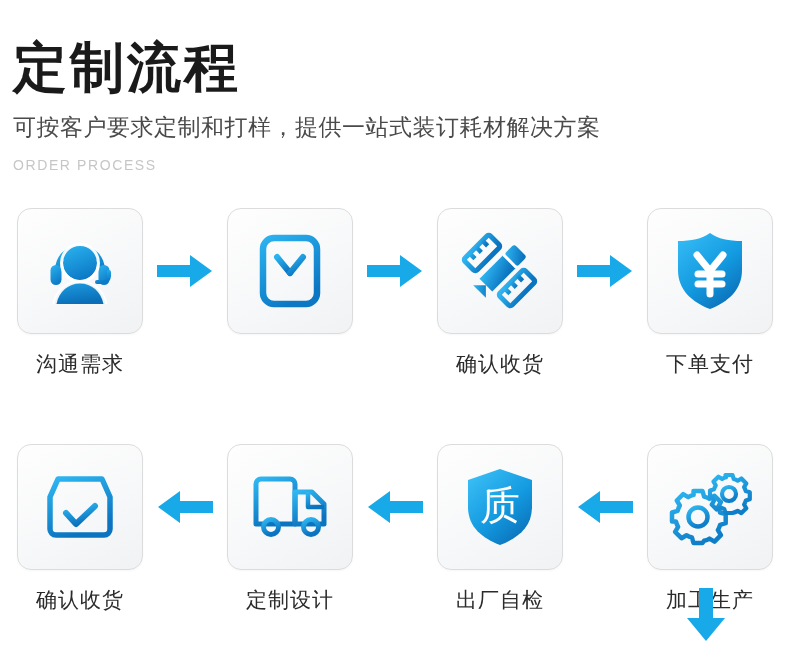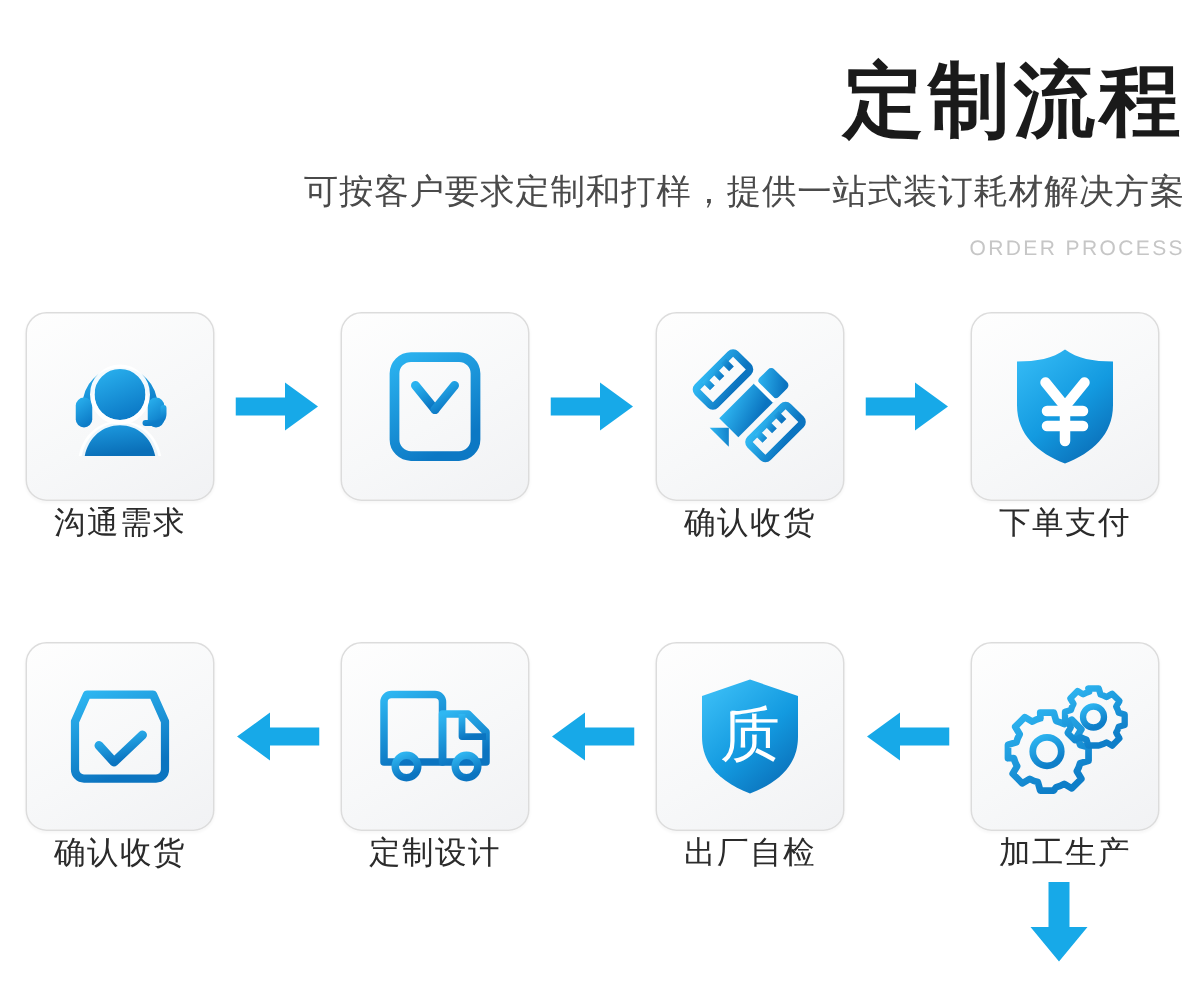--- a/index.html
+++ b/index.html
@@ -10,22 +10,23 @@
   body {
     width: 790px;
     height: 661px;
     font-family: "Liberation Sans", "DejaVu Sans", sans-serif;
     overflow: hidden;
     position: relative;
   }
 
   
   .header {
-    text-align: right;
+    text-align: left;
     padding-top: 36px;
+    padding-left: 13px;
   }
   .main-title {
     font-size: 54px;
     font-weight: bold;
     color: #1a1a1a;
     letter-spacing: 3px;
     line-height: 1.15;
     margin: 0;
   }
   .subtitle {
@@ -75,21 +76,21 @@
     border-radius: 14px;
     background: linear-gradient(150deg, #fefefe 0%, #f7f8f9 55%, #f1f2f4 100%);
     box-sizing: border-box;
     display: flex;
     align-items: center;
     justify-content: center;
     box-shadow: 0 1px 2px rgba(0,0,0,0.035);
   }
   .card svg { display: block; }
   .step-label {
-    margin-top: 0;
+    margin-top: 16px;
     font-size: 21px;
     color: #2b2b2b;
     letter-spacing: 1px;
     white-space: nowrap;
   }
 
   
   .arrow-h {
     flex: 0 0 82px;
     height: 126px;

